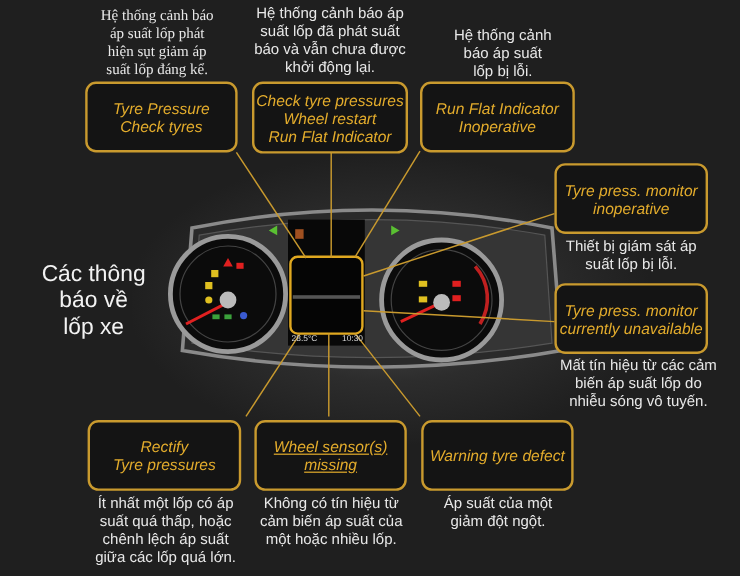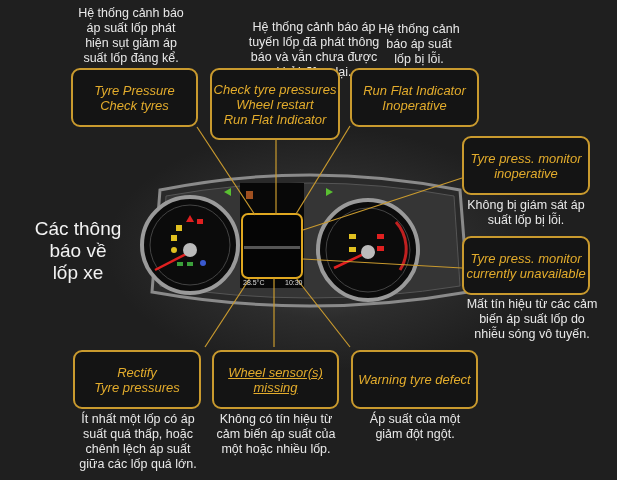--- a/index.html
+++ b/index.html
@@ -88,59 +88,59 @@
 
 <div class="title-left">
   <span style="display:block">Các thông</span>
   <span style="display:block">báo về</span>
   <span style="display:block">lốp xe</span>
 </div>
 
 <div style="position:absolute;left:243px;top:279px;color:#ddd;font-size:7px;">28.5°C</div>
 <div style="position:absolute;left:285px;top:279px;color:#ddd;font-size:7px;">10:30</div>
 
-<div class="desc" style="left:70px;top:6px;width:122px;">
+<div class="desc" style="left:70px;top:6px;width:122px;font-family:Liberation Serif, serif;">
   <span style="display:block">Hệ thống cảnh báo</span>
   <span style="display:block">áp suất lốp phát</span>
   <span style="display:block">hiện sụt giảm áp</span>
   <span style="display:block">suất lốp đáng kể.</span>
 </div>
 <div class="box" style="left:71px;top:68px;width:127px;height:59px;">
   <span>Tyre Pressure</span>
   <span>Check tyres</span>
 </div>
 
-<div class="desc" style="left:207px;top:20px;width:136px;margin-left:39px;">
+<div class="desc" style="left:207px;top:4px;width:136px;">
   <span style="display:block">Hệ thống cảnh báo áp</span>
-  <span style="display:block">tuyến lốp đã phát thông</span>
+  <span style="display:block">suất lốp đã phát suất</span>
   <span style="display:block">báo và vẫn chưa được</span>
   <span style="display:block">khởi động lại.</span>
 </div>
-<div class="box" style="left:210px;top:68px;width:130px;height:72px;align-items:center;">
+<div class="box" style="left:210px;top:68px;width:130px;height:60px;align-items:center;">
   <span>Check tyre pressures</span>
   <span>Wheel restart</span>
   <span>Run Flat Indicator</span>
 </div>
 
 <div class="desc" style="left:364px;top:22px;width:110px;">
   <span style="display:block">Hệ thống cảnh</span>
   <span style="display:block">báo áp suất</span>
   <span style="display:block">lốp bị lỗi.</span>
 </div>
 <div class="box" style="left:350px;top:68px;width:129px;height:59px;">
   <span>Run Flat Indicator</span>
   <span>Inoperative</span>
 </div>
 
 <div class="box" style="left:462px;top:136px;width:128px;height:59px;">
   <span>Tyre press. monitor</span>
   <span>inoperative</span>
 </div>
 <div class="desc" style="left:462px;top:198px;width:128px;">
-  <span style="display:block">Không bị giám sát áp</span>
+  <span style="display:block">Thiết bị giám sát áp</span>
   <span style="display:block">suất lốp bị lỗi.</span>
 </div>
 
 <div class="box" style="left:462px;top:236px;width:128px;height:59px;">
   <span>Tyre press. monitor</span>
   <span>currently unavailable</span>
 </div>
 <div class="desc" style="left:452px;top:297px;width:160px;">
   <span style="display:block">Mất tín hiệu từ các cảm</span>
   <span style="display:block">biến áp suất lốp do</span>

